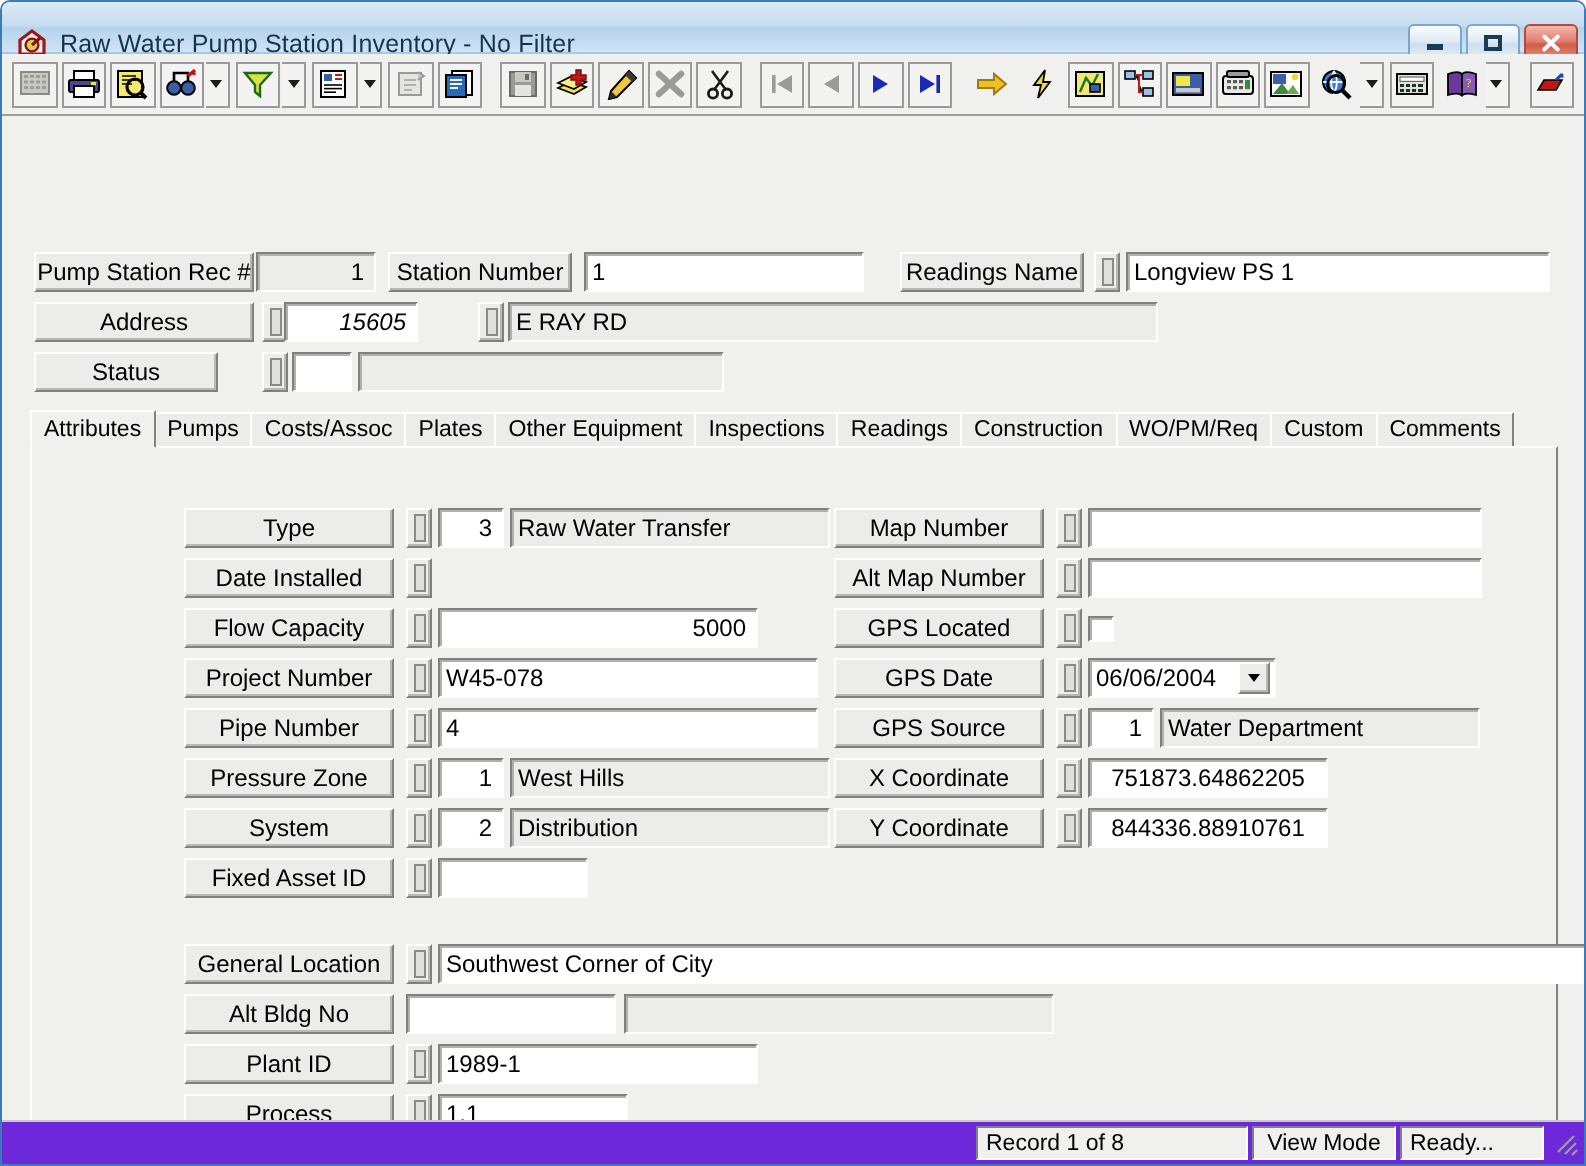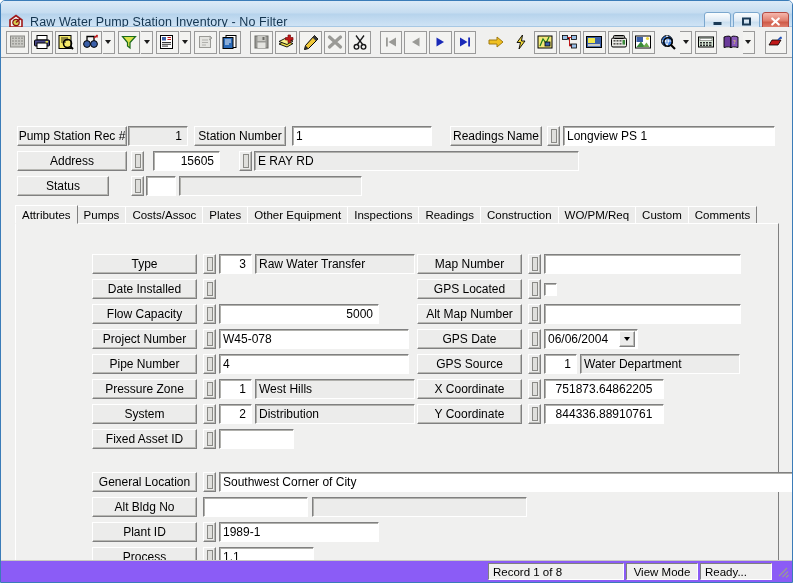--- a/index.html
+++ b/index.html
@@ -183,21 +183,21 @@
   #hdr-rec-label { left: 16px; top: 68px; width: 110px; }
   #hdr-rec-val   { left: 127px; top: 68px; width: 60px; }
   #hdr-num-label { left: 193px; top: 68px; width: 92px; }
   #hdr-num-val   { left: 291px; top: 68px; width: 140px; }
   #hdr-name-label{ left: 449px; top: 68px; width: 92px; }
   #hdr-name-lkp  { left: 546px; top: 68px; }
   #hdr-name-val  { left: 562px; top: 68px; width: 212px; }
 
   #hdr-addr-label{ left: 16px; top: 93px; width: 110px; }
   #hdr-addr-lkp  { left: 130px; top: 93px; }
-  #hdr-addr-num  { left: 152px; top: 93px; width: 67px; }
+  #hdr-addr-num  { left: 141px; top: 93px; width: 67px; font-style: italic; }
   #hdr-addr-lkp2 { left: 238px; top: 93px; }
   #hdr-addr-str  { left: 253px; top: 93px; width: 325px; }
 
   #hdr-st-label  { left: 16px; top: 118px; width: 92px; }
   #hdr-st-lkp    { left: 130px; top: 118px; }
   #hdr-st-code   { left: 145px; top: 118px; width: 30px; }
   #hdr-st-desc   { left: 178px; top: 118px; width: 183px; }
 
   
   .tabstrip {
@@ -239,21 +239,21 @@
   .grid-bottom{ position: absolute; left: 40px;  top: 248px; }
   .frow { display: flex; align-items: center; margin-bottom: 5px; }
   .frow .lbl-btn { width: 105px; margin-right: 6px; margin-left: 36px; }
   .frow .lkp { margin-right: 3px; }
 
   
   .statusbar {
     position: absolute; left: 0; bottom: 0;
     width: 793px; height: 22px;
     box-sizing: border-box;
-    background: #8b5cf6;
+    background: #6d28d9;
     border-top: 1px solid #c8c8c4;
     display: flex; align-items: center;
     justify-content: flex-end;
     padding: 0 4px 0 0;
   }
   .spanel {
     height: 17px; box-sizing: border-box;
     border: 1px solid;
     border-color: #808080 #ffffff #ffffff #808080;
     background: #f0f0ef;
@@ -704,32 +704,32 @@
         </div>
       <div class="grid-right" id="grid-right">
           <div class="frow">
             <div class="lbl-btn">Map Number</div>
             <div class="lkp">
               <i></i>
             </div>
             <div class="fld" style="width: 197px;"></div>
           </div>
           <div class="frow">
+            <div class="lbl-btn">Alt Map Number</div>
+            <div class="lkp">
+              <i></i>
+            </div>
+            <div class="fld" style="width: 197px;"></div>
+          </div>
+          <div class="frow">
             <div class="lbl-btn">GPS Located</div>
             <div class="lkp">
               <i></i>
             </div>
             <div class="chk"></div>
-          </div>
-          <div class="frow">
-            <div class="lbl-btn">Alt Map Number</div>
-            <div class="lkp">
-              <i></i>
-            </div>
-            <div class="fld" style="width: 197px;"></div>
           </div>
           <div class="frow">
             <div class="lbl-btn">GPS Date</div>
             <div class="lkp">
               <i></i>
             </div>
             <div class="combo" style="width: 94px;">
               <span>06/06/2004</span>
               <span class="arrow">
                 <i></i>

